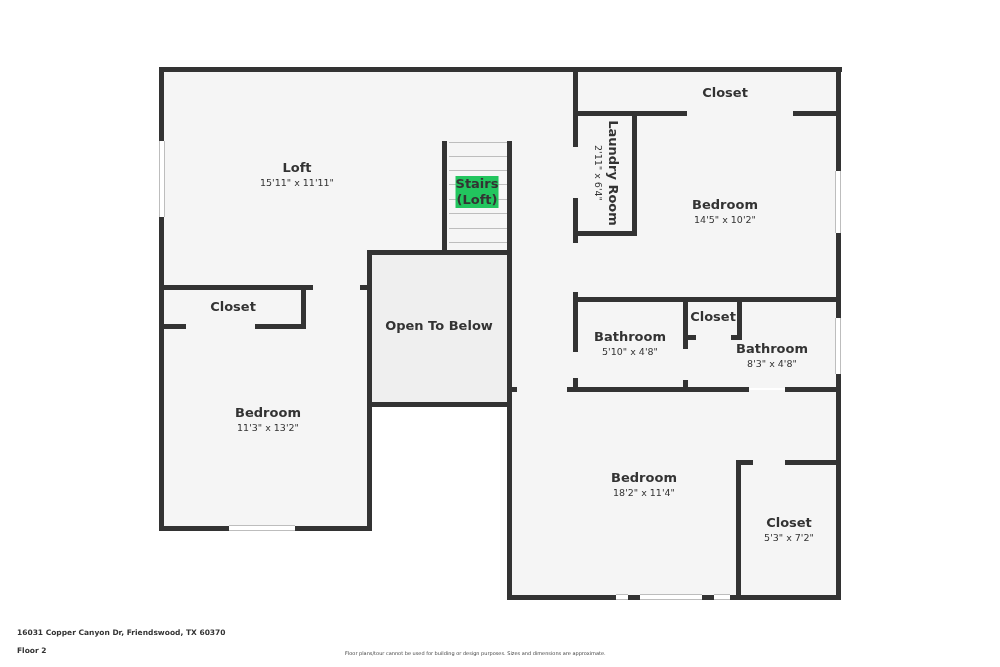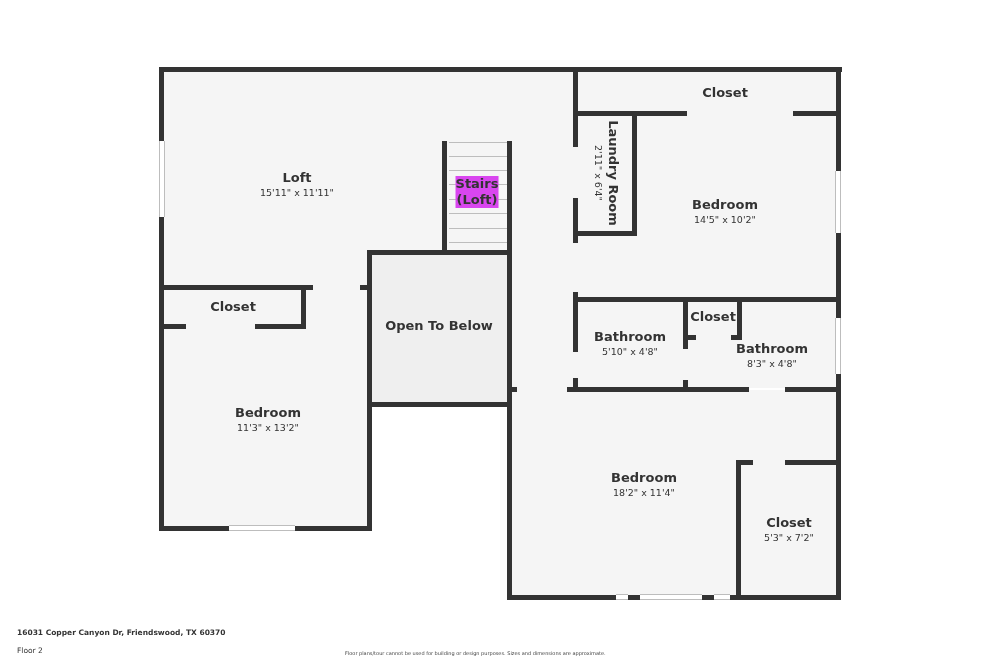--- a/index.html
+++ b/index.html
@@ -9,21 +9,21 @@
     .room.open { background: #efefef; }
     .wall { position: absolute; background: #333333; }
     .win-v { position: absolute; background: #ffffff; border-left: 1px solid #bdbdbd; border-right: 1px solid #bdbdbd; box-sizing: border-box; }
     .win-h { position: absolute; background: #ffffff; border-top: 1px solid #bdbdbd; border-bottom: 1px solid #bdbdbd; box-sizing: border-box; }
     .label { position: absolute; text-align: center; color: #333333; transform: translate(-50%, -50%); white-space: nowrap; }
     .label .name { display: block; font-size: 13px; font-weight: bold; line-height: 16px; }
     .label .dims { display: block; font-size: 9.5px; line-height: 13px; }
     .label.vertical { transform: translate(-50%, -50%) rotate(90deg); }
     .stair-line { position: absolute; height: 1px; background: #bdbdbd; left: 449px; width: 58px; }
     .footer-addr { position: absolute; left: 17px; top: 628px; font-size: 7.5px; font-weight: bold; color: #333; }
-    .footer-floor { position: absolute; left: 17px; top: 646px; font-size: 7.5px; font-weight: normal; color: #333; }
+    .footer-floor { position: absolute; left: 17px; top: 646px; font-size: 7.5px; font-weight: bold; color: #333; }
     .footer-disclaimer { position: absolute; left: 345px; top: 650px; font-size: 5px; color: #444; }
   </style>
 </head>
 <body>
 
 <div class="plan">
 
   <div class="room" style="left:163px;top:72px;width:411px;height:216px;"></div>
   <div class="room" style="left:510px;top:72px;width:66px;height:318px;"></div>
   <div class="room" style="left:576px;top:72px;width:262px;height:42px;"></div>
@@ -86,25 +86,25 @@
   <div class="wall" style="left:785px;top:460px;width:56px;height:5px;"></div>
 
   <div class="win-v" style="left:159px;top:141px;width:6px;height:76px;"></div>
   <div class="win-v" style="left:835px;top:171px;width:6px;height:62px;"></div>
   <div class="win-v" style="left:835px;top:318px;width:6px;height:56px;"></div>
   <div class="win-h" style="left:229px;top:525px;width:66px;height:6px;"></div>
   <div class="win-h" style="left:616px;top:594px;width:12px;height:6px;"></div>
   <div class="win-h" style="left:640px;top:594px;width:62px;height:6px;"></div>
   <div class="win-h" style="left:714px;top:594px;width:16px;height:6px;"></div>
 
-  <div class="label" style="left:297px;top:184px;">
+  <div class="label" style="left:297px;top:174px;">
     <span class="name">Loft</span>
     <span class="dims">15'11" x 11'11"</span>
   </div>
-  <div class="label" style="left:477px;top:192px;background:#d946ef;">
+  <div class="label" style="left:477px;top:192px;background:#22c55e;">
     <span class="name">Stairs</span>
     <span class="name">(Loft)</span>
   </div>
   <div class="label" style="left:439px;top:326px;">
     <span class="name">Open To Below</span>
   </div>
   <div class="label" style="left:725px;top:93px;">
     <span class="name">Closet</span>
   </div>
   <div class="label vertical" style="left:606px;top:173px;">

